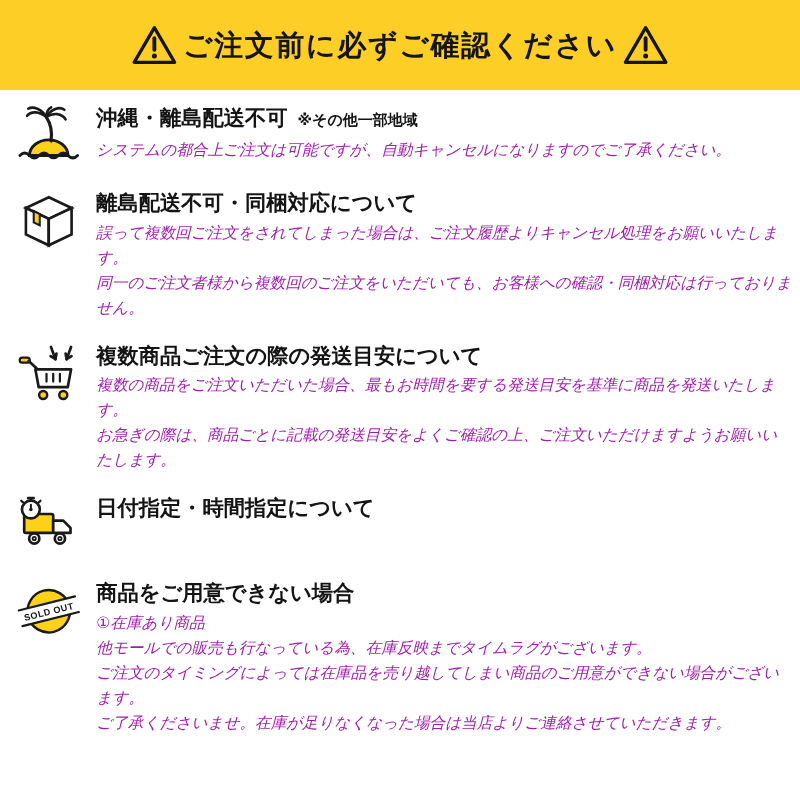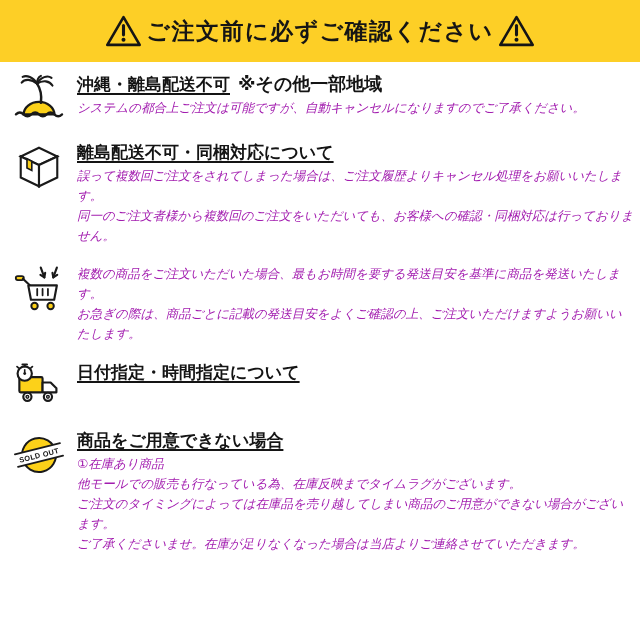--- a/index.html
+++ b/index.html
@@ -7,33 +7,33 @@
     --icon-yellow:#FCD119;
     --ink:#1A1A1A;
   }
   *{box-sizing:border-box;}
   html,body{margin:0;padding:0;}
   body{
     width:640px;height:640px;overflow:hidden;background:#fff;
     font-family:"Liberation Sans","DejaVu Sans",sans-serif;color:var(--ink);
   }
   .banner{
-    height:62px;background:var(--banner-bg);
+    height:72px;background:var(--banner-bg);
     display:flex;align-items:center;justify-content:center;gap:4px;
   }
   .banner-title{font-size:23px;font-weight:bold;letter-spacing:1.5px;color:#151515;}
   .warn-svg{width:37px;height:34px;color:#151515;}
   .content{padding:11px 6px 0 13px;}
   .section{display:flex;margin-bottom:17px;}
   .icon-col{flex:0 0 52px;margin-right:12px;display:flex;justify-content:center;align-items:flex-start;padding-top:1px;}
   .icon-col svg{width:50px;height:50px;color:var(--ink);}
   .sec-content{flex:1;min-width:0;padding-top:1px;}
   .sec-heading{margin:0 0 3px;font-size:17px;font-weight:bold;color:#141414;line-height:21px;}
-  .sec-heading .u{text-decoration:underline;text-underline-offset:3px;text-decoration-thickness:1.5px;}
-  .sec-heading .suffix{font-size:18px;margin-left:8px;text-decoration:none;}
+  .sec-heading .u{text-underline-offset:3px;text-decoration-thickness:1.5px;}
+  .sec-heading .suffix{font-size:12px;margin-left:8px;text-decoration:none;}
   .line{font-size:12.5px;line-height:20px;color:#a21caf;font-style:italic;}
   
   .st{stroke:currentColor;fill:none;stroke-linecap:round;stroke-linejoin:round;}
   .fy{fill:var(--icon-yellow);}
   .fw{fill:#fff;}
   .fk{fill:currentColor;stroke:none;}
   .stamp-label{font-family:"Liberation Sans",sans-serif;font-size:8.2px;font-weight:bold;fill:#141414;letter-spacing:0.4px;}
 </style>
 </head>
 <body>
@@ -99,20 +99,21 @@
         <path class="st" stroke-width="2.4" d="M44 13 L43.1 7.9 M44 13 L48.4 10.2"></path>
         <rect class="fy" stroke="currentColor" stroke-width="2" x="2" y="11.5" width="9" height="4.5" rx="2.2"></rect>
         <path class="st" stroke-width="2.4" d="M10 14.5 L18 22"></path>
         <path class="fw" stroke="currentColor" stroke-width="2.4" stroke-linejoin="round" d="M16 22 H48 L45 38 H19 Z"></path>
         <path class="st" stroke-width="2" d="M26 26 V33 M32 26 V33 M38 26 V33"></path>
         <circle class="fy" stroke="currentColor" stroke-width="2.2" cx="23" cy="45" r="3.6"></circle>
         <circle class="fy" stroke="currentColor" stroke-width="2.2" cx="41" cy="45" r="3.6"></circle>
       </svg>
     </div>
     <div class="sec-content">
+      <h2 class="sec-heading"><span class="u">複数商品ご注文の際の発送目安について</span></h2>
       <div class="line">複数の商品をご注文いただいた場合、最もお時間を要する発送目安を基準に商品を発送いたします。</div>
       <div class="line">お急ぎの際は、商品ごとに記載の発送目安をよくご確認の上、ご注文いただけますようお願いいたします。</div>
     </div>
   </div>
 
   <div class="section">
     <div class="icon-col">
       <svg viewBox="0 0 56 52">
         <rect class="fy" stroke="currentColor" stroke-width="2.4" x="6" y="15" width="26" height="17" rx="1.5"></rect>
         <path class="fw" stroke="currentColor" stroke-width="2.4" stroke-linejoin="round" d="M32 21 H41 L47.5 27.5 V32 H32 Z"></path>

